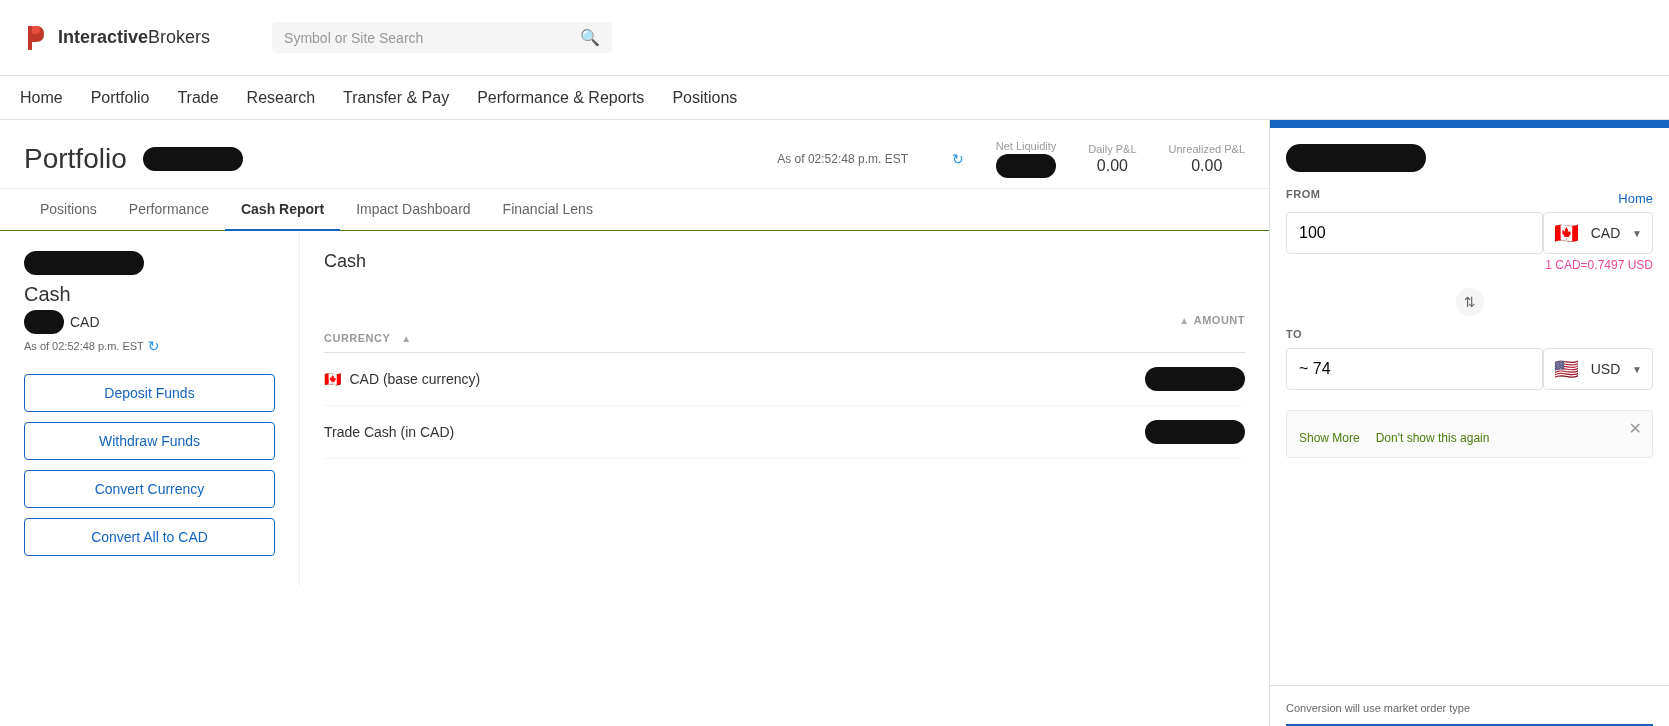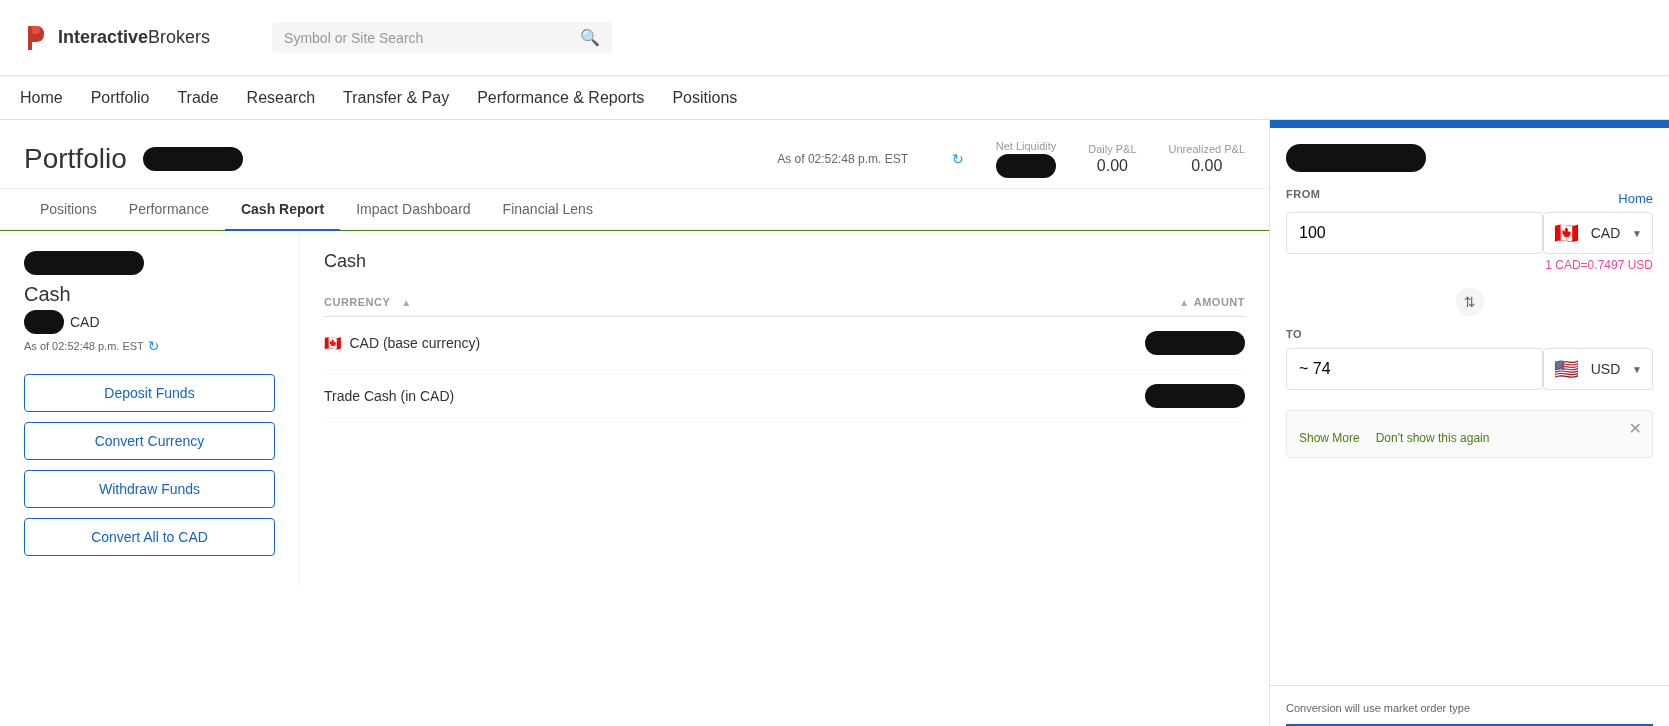--- a/index.html
+++ b/index.html
@@ -191,21 +191,21 @@
     .table-header {
       display: flex;
       padding: 8px 0;
       border-bottom: 1px solid #e0e0e0;
       font-size: 11px;
       color: #999;
       font-weight: 600;
       text-transform: uppercase;
       letter-spacing: 0.5px;
     }
-    .col-currency { flex: 1; display: flex; align-items: center; gap: 11px; }
+    .col-currency { flex: 1; display: flex; align-items: center; gap: 11px; margin-top: 36px; }
     .col-amount { width: 200px; text-align: right; display: flex; align-items: center; justify-content: flex-end; gap: 4px; }
     .sort-arrow { font-size: 10px; color: #aaa; }
 
     .table-row {
       display: flex;
       padding: 14px 0;
       border-bottom: 1px solid #f5f5f5;
       align-items: center;
     }
     .currency-cell { flex: 1; display: flex; align-items: center; gap: 8px; }
@@ -417,22 +417,22 @@
         <div class="currency-row">
           <span class="redacted-pill xsmall" style="display:inline-block;margin-right:6px;"></span>
           <span class="currency-code">CAD</span>
         </div>
         <div class="timestamp-row">
           <span>As of 02:52:48 p.m. EST</span>
           <span class="refresh-icon">↻</span>
         </div>
 
         <button class="action-btn">Deposit Funds</button>
+        <button class="action-btn">Withdraw Funds</button>
         <button class="action-btn">Convert Currency</button>
-        <button class="action-btn">Withdraw Funds</button>
         <button class="action-btn">Convert All to CAD</button>
       </div>
 
       <div class="right-panel">
         <div class="section-title">Cash</div>
         <div class="table-header">
           <div class="col-currency">
             <span>CURRENCY</span>
             <span class="sort-arrow">▲</span>
           </div>

